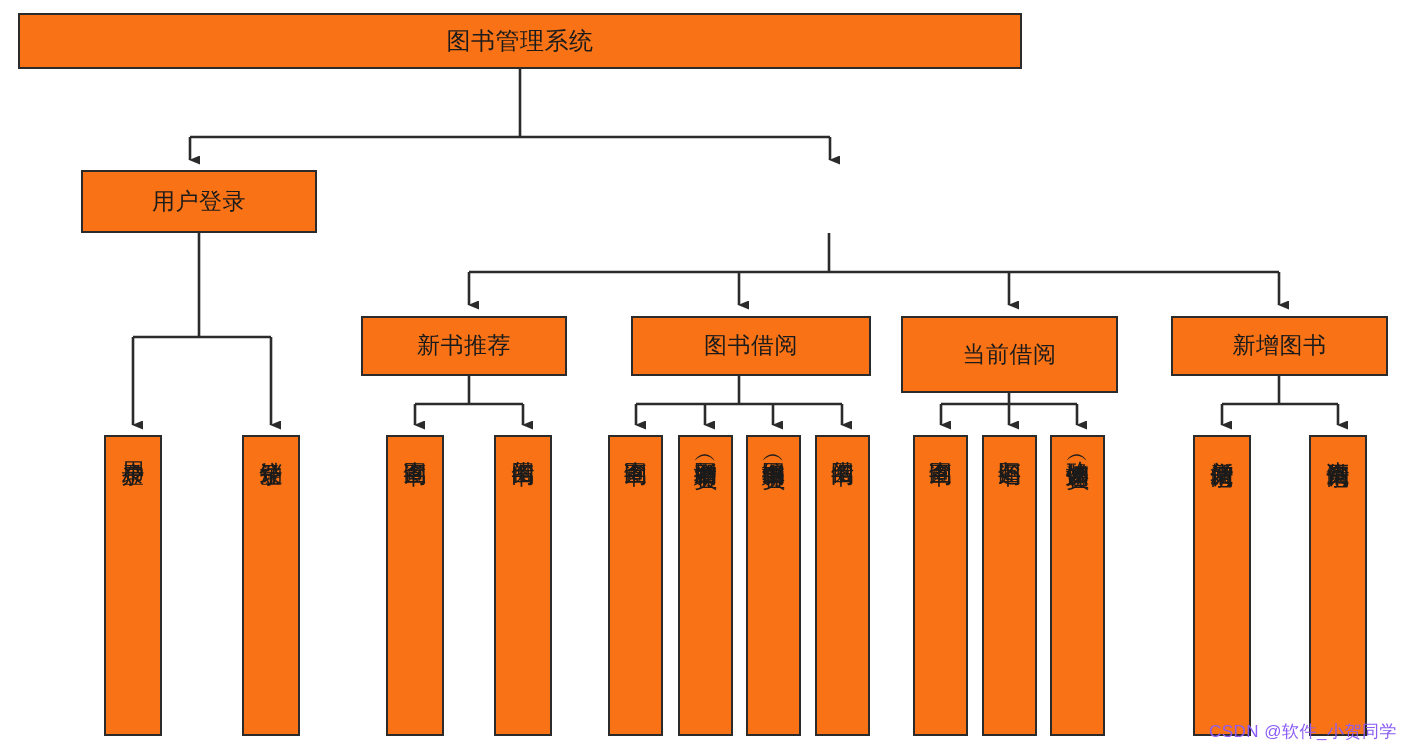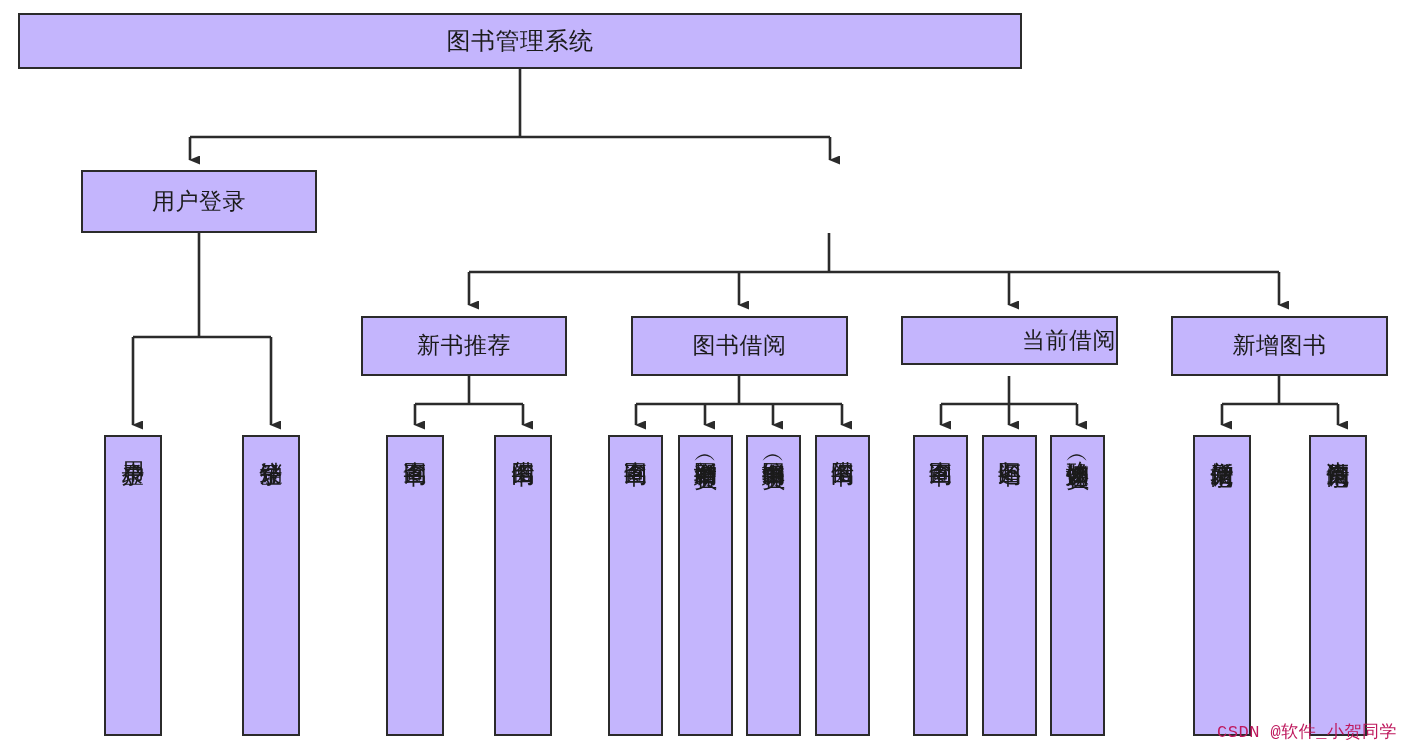--- a/index.html
+++ b/index.html
@@ -24,21 +24,21 @@
     left: 0;
     top: 0;
     width: 1405px;
     height: 747px;
     pointer-events: none;
   }
   .node-box {
     position: absolute;
     box-sizing: border-box;
     border: 2px solid #2b2b2b;
-    background: #c4b5fd;
+    background: #f97316;
     display: flex;
     align-items: center;
     justify-content: center;
     color: #1b1b1b;
   }
   .node-label-h {
     font-size: 23px;
     line-height: 1.1;
     letter-spacing: 0.5px;
     white-space: nowrap;
@@ -58,24 +58,24 @@
     text-orientation: upright;
     -webkit-writing-mode: vertical-rl;
     text-align: start;
     white-space: nowrap;
   }
   #watermark {
     position: absolute;
     right: 8px;
     bottom: 4px;
     font-size: 17px;
-    color: #be185d;
+    color: #8b5cf6;
     white-space: nowrap;
     letter-spacing: 0.5px;
-    font-family: Liberation Mono, monospace;
+    font-family: Liberation Sans, sans-serif;
   }
 </style>
 </head>
 <body>
 
 <div id="diagram-root">
 
   <svg id="connector-layer" viewBox="0 0 1405 747" xmlns="http://www.w3.org/2000/svg">
     <defs>
       <marker id="arrowhead" markerWidth="9" markerHeight="11" refX="4.5" refY="10" orient="auto" markerUnits="userSpaceOnUse">
@@ -130,24 +130,24 @@
     <span class="node-label-h">图书管理系统</span>
   </div>
 
   <div class="node-box" style="left:81px; top:170px; width:236px; height:63px;">
     <span class="node-label-h">用户登录</span>
   </div>
 
   <div class="node-box" style="left:361px; top:316px; width:206px; height:60px;">
     <span class="node-label-h">新书推荐</span>
   </div>
-  <div class="node-box" style="left:631px; top:316px; width:217px; height:60px;">
+  <div class="node-box" style="left:631px; top:316px; width:240px; height:60px;">
     <span class="node-label-h">图书借阅</span>
   </div>
-  <div class="node-box" style="left:901px; top:316px; width:217px; height:49px;justify-content:flex-end;">
+  <div class="node-box" style="left:901px; top:316px; width:217px; height:77px;">
     <span class="node-label-h">当前借阅</span>
   </div>
   <div class="node-box" style="left:1171px; top:316px; width:217px; height:60px;">
     <span class="node-label-h">新增图书</span>
   </div>
 
   <div class="node-box leaf" style="left:104px; top:435px; width:58px; height:301px;">
     <span class="node-label-v">用户登录</span>
   </div>
   <div class="node-box leaf" style="left:242px; top:435px; width:58px; height:301px;">

